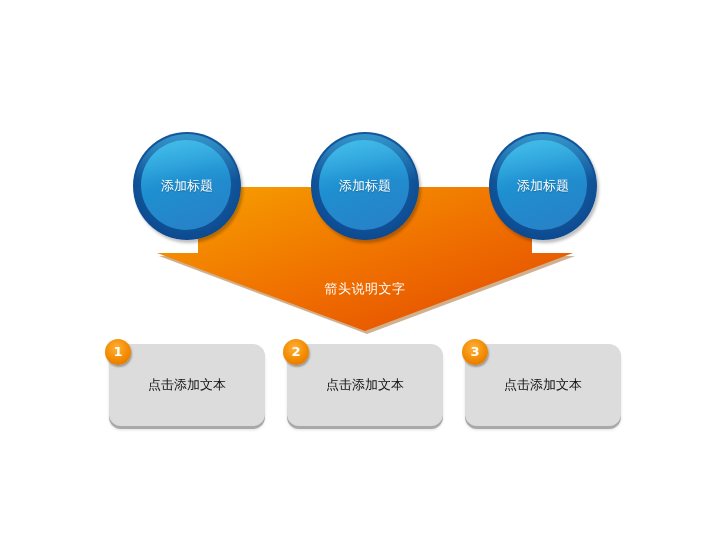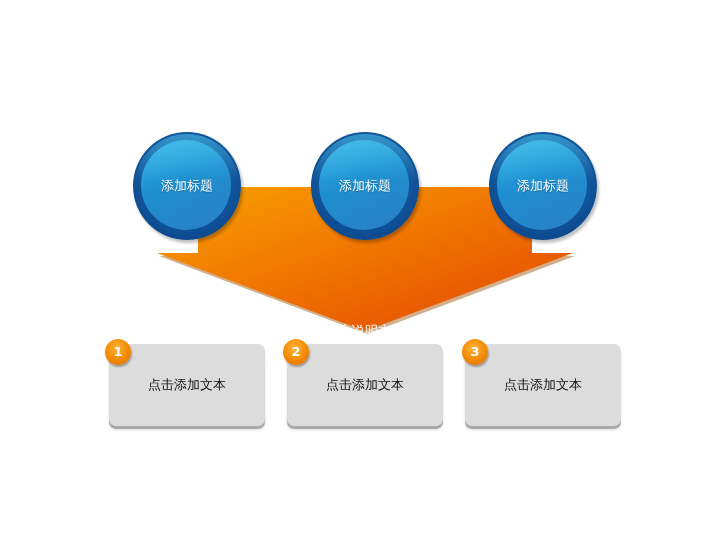--- a/index.html
+++ b/index.html
@@ -23,21 +23,20 @@
     }
     .arrow-caption {
       position: absolute;
       left: 265px;
       width: 200px;
       top: 280px;
       text-align: center;
       color: #ffffff;
       font-size: 13px;
       letter-spacing: 0.5px;
-      margin-top: 42px;
     }
     .circle {
       position: absolute;
       width: 108px;
       height: 108px;
       border-radius: 50%;
       background: radial-gradient(circle at 50% 40%, #1f6fb0 0%, #0e4d93 70%, #0a3a7a 100%);
       box-shadow: 2px 3px 3px rgba(0,0,0,0.25);
     }
     .circle::before {
@@ -72,21 +71,21 @@
       color: #ffffff;
       font-size: 13px;
       z-index: 2;
       text-shadow: 0 1px 1px rgba(0,0,0,0.25);
     }
     .box {
       position: absolute;
       top: 344px;
       width: 156px;
       height: 82px;
-      border-radius: 7px;
+      border-radius: 12px;
       background: #dcdcdc;
       box-shadow: 0 3px 0 #a9a9a9, 0 4px 3px rgba(0,0,0,0.12);
     }
     .box-text {
       position: absolute;
       left: 0;
       width: 156px;
       top: 32px;
       text-align: center;
       font-size: 13px;

